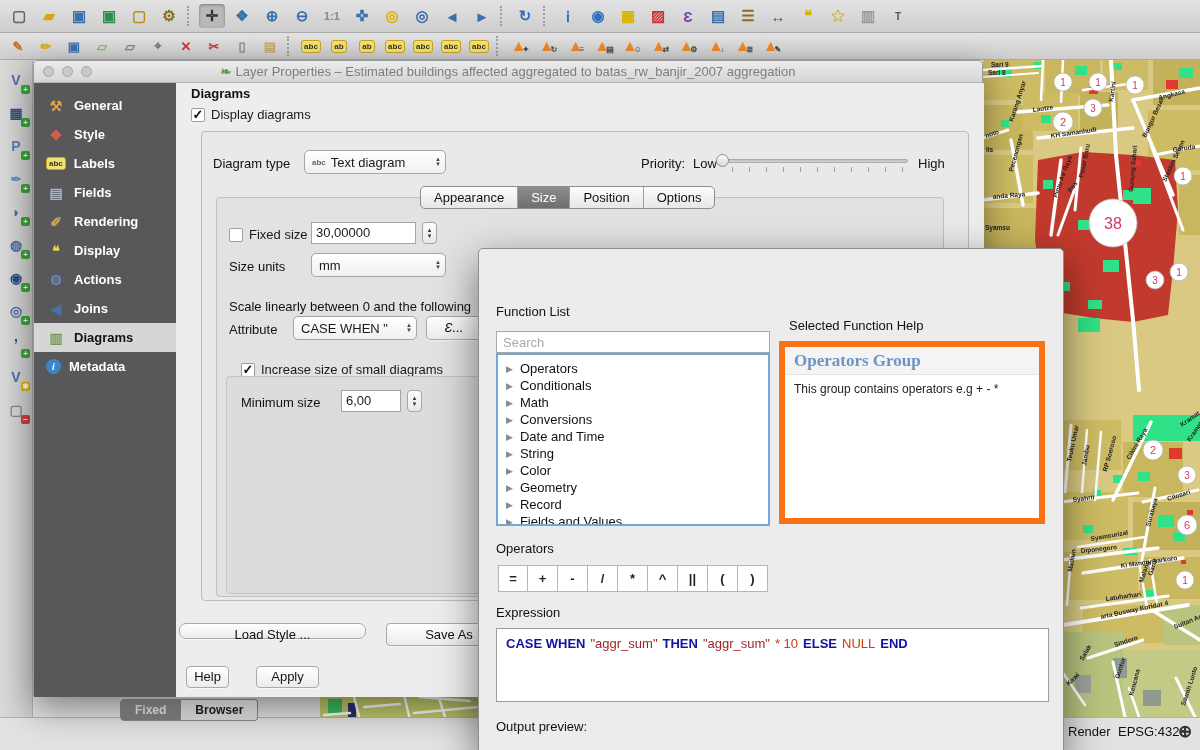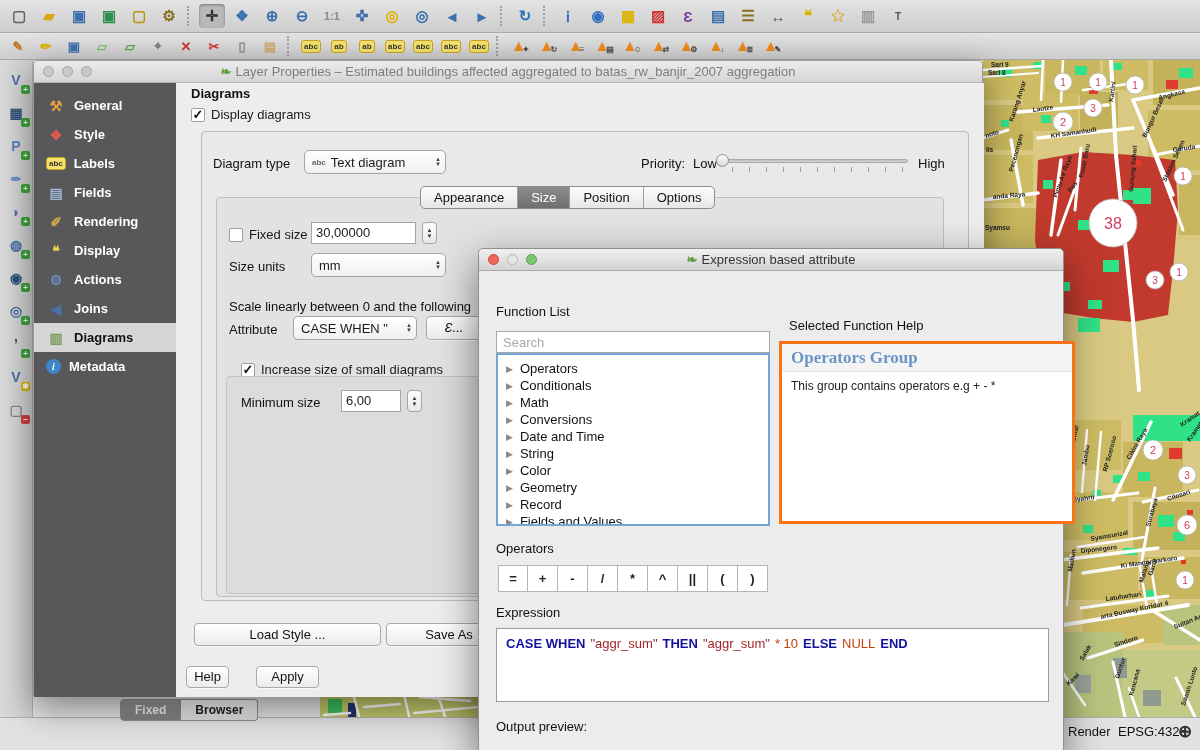--- a/index.html
+++ b/index.html
@@ -84,21 +84,21 @@
   #expr-titlebar { position:absolute; left:0; top:0; width:100%; height:22px; background:linear-gradient(#f0f0f0,#d3d3d3); border-bottom:1px solid #a8a8a8; border-radius:5px 5px 0 0; }
   #expr .wtitle { color:#333; }
   .light.red { background:#f2655a; border:1px solid #ce4a42; }
   .light.pale { background:#e6e6e6; border:1px solid #b5b5b5; }
   .light.green { background:#79c96f; border:1px solid #5aa352; }
   #search-input { position:absolute; left:17px; top:82px; width:274px; height:22px; border:1px solid #a8a8a8; padding:2px 6px; font-size:13px; font-family:"Liberation Sans",sans-serif; background:#fff; color:#333; }
   #search-input::placeholder { color:#a9a9a9; }
   #func-list { position:absolute; left:17px; top:104px; width:274px; height:173px; background:#fff; border:2px solid #76a7d4; overflow:hidden; }
   .fitem { display:flex; align-items:center; gap:7px; padding:1px 0 1px 8px; font-size:13px; color:#111; height:17px; }
   .fitem .tri { color:#8a8a8a; font-size:9px; }
-  #help-box { position:absolute; left:300px; top:92px; width:296px; height:183px; background:#fff; border:3px solid #f97316; }
+  #help-box { position:absolute; left:300px; top:92px; width:266px; height:183px; background:#fff; border:6px solid #f97316; }
   #help-title { background:#f4f4f4; padding:4px 9px 3px; font-family:"Liberation Serif", serif; font-weight:bold; font-size:17px; color:#6b94c4; border-bottom:1px solid #e3e3e3; }
   #help-body { padding:7px 9px; font-size:12px; color:#222; }
   #ops-row { position:absolute; left:19px; top:316px; display:flex; }
   .opbtn { width:30px; height:27px; background:#fff; border:1px solid #b5b5b5; border-left:none; display:flex; align-items:center; justify-content:center; font-size:13px; font-weight:bold; color:#222; }
   .opbtn:first-child { border-left:1px solid #b5b5b5; }
   #expr-box { position:absolute; left:17px; top:379px; width:553px; height:74px; background:#fff; border:1px solid #9d9d9d; padding:7px 9px; font-size:13px; }
   .tok { margin-right:5px; }
   .tok.kw { color:#1212a0; font-weight:bold; }
   .tok.str { color:#9e1f1f; }
   .tok.pl { color:#c2410c;text-align:right; }
@@ -573,36 +573,28 @@
       </div>
 
       <div class="subpanel" style="left:50px;top:293px;width:710px;height:218px;"></div>
       <div class="lbl" style="left:65px;top:312px;">Minimum size</div>
       <div class="spin" style="left:165px;top:307px;width:60px;height:22px;">6,00</div>
       <div class="stepper" style="left:231px;top:307px;height:22px;">
           <span>▲</span>
           <span>▼</span>
         </div>
 
-      <div class="mbtn" style="left:18px;top:540px;width:187px;height:23px;line-height:21px;">Load Style ...</div>
+      <div class="mbtn" style="left:3px;top:540px;width:187px;height:16px;line-height:21px;border-radius:7px;">Load Style ...</div>
       <div class="mbtn" style="left:210px;top:540px;width:126px;height:23px;line-height:21px;">Save As</div>
       <div class="mbtn" style="left:10px;top:583px;width:43px;height:22px;line-height:20px;">Help</div>
       <div class="mbtn" style="left:80px;top:583px;width:63px;height:22px;line-height:20px;">Apply</div>
     </div>
   </div>
 
   <div id="expr">
-    <div id="expr-titlebar">
-      <div class="lights">
-        <div class="light red"></div>
-        <div class="light pale"></div>
-        <div class="light green"></div>
-      </div>
-      <div class="wtitle"><span class="leaf">❧</span><span>Expression based attribute</span></div>
-    </div>
 
     <div class="lbl" style="left:17px;top:55px;">Function List</div>
     <input id="search-input" type="text" placeholder="Search" style="">
     <div id="func-list">
         <div style="height: 5px;"></div>
         <div class="fitem">
           <span class="tri">▶</span>
           <span>Operators</span>
         </div>
         <div class="fitem">

